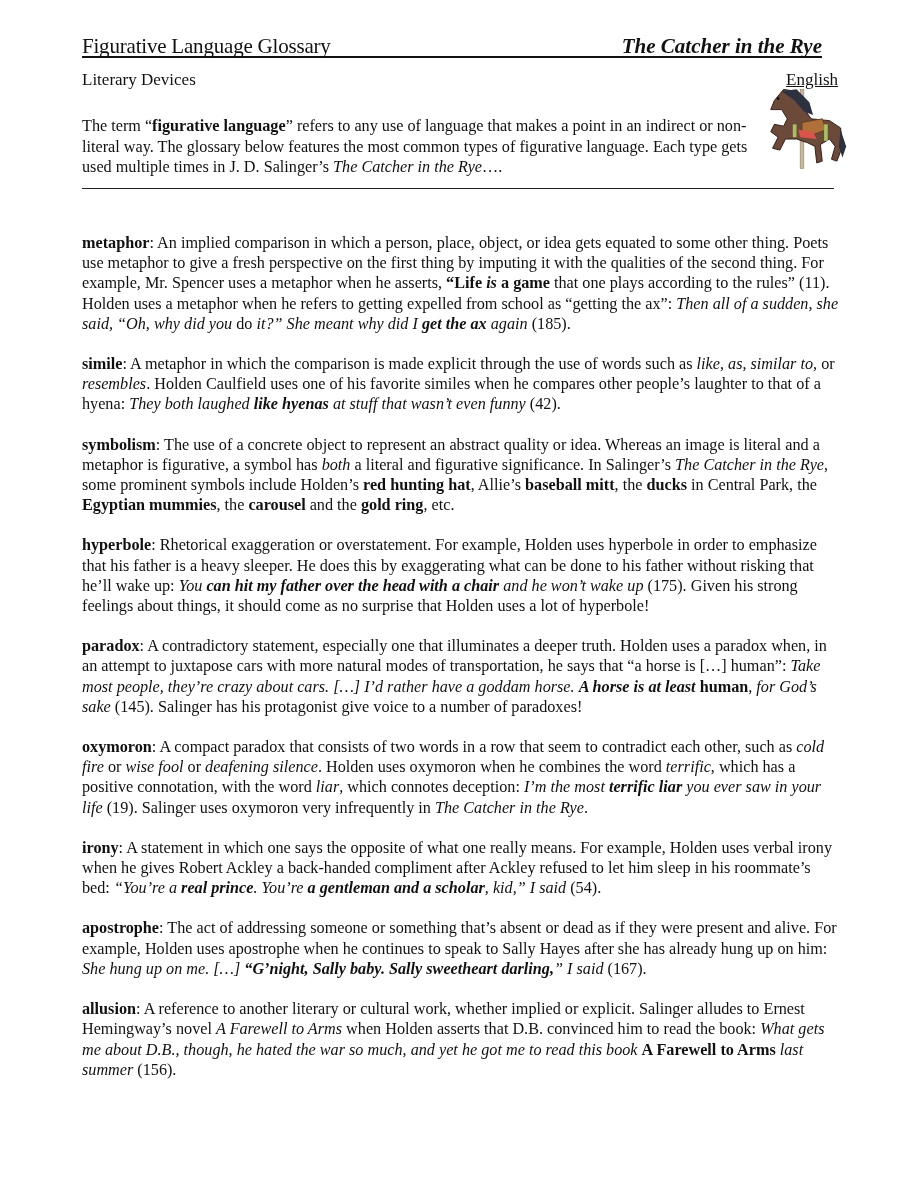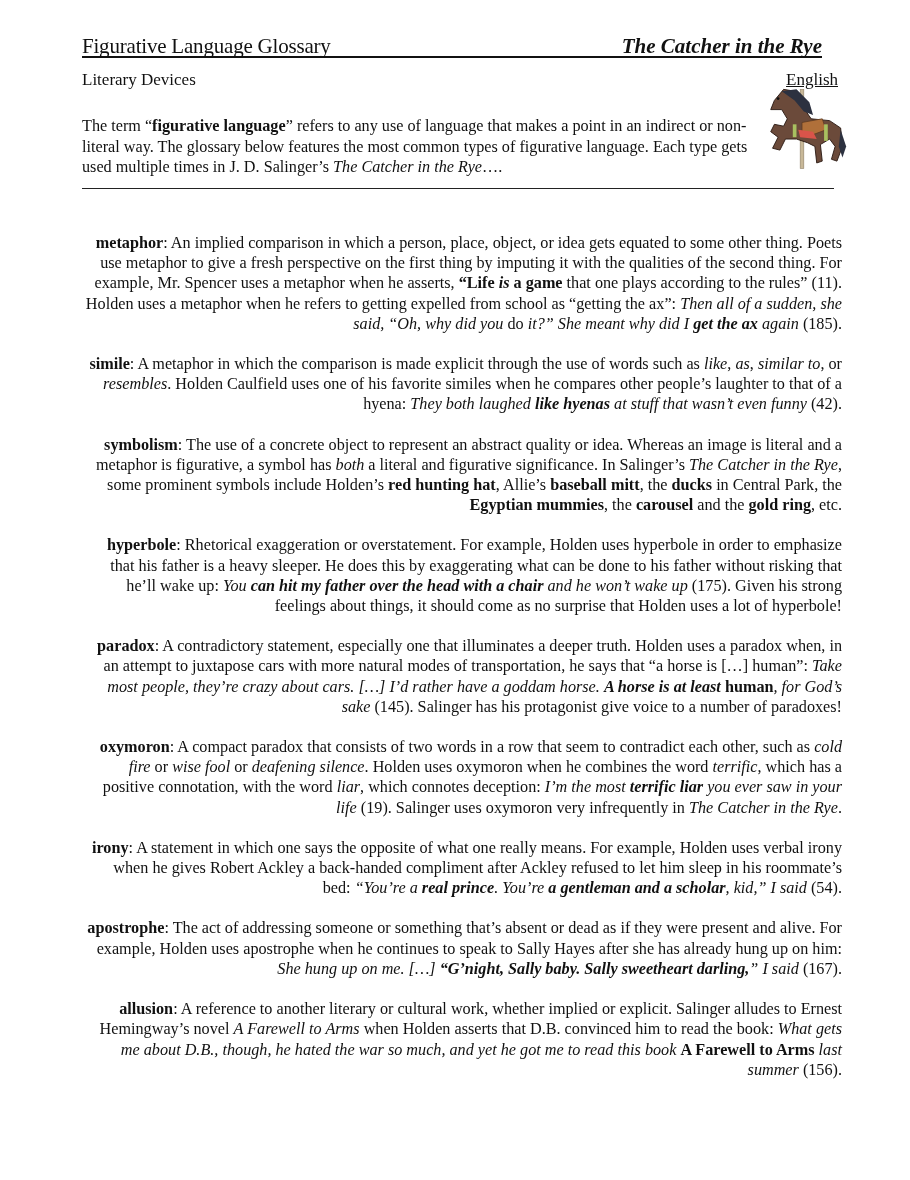--- a/index.html
+++ b/index.html
@@ -8,21 +8,21 @@
   .page { position: absolute; left: 82px; top: 30px; width: 760px; }
   .header-row1 { position: relative; height: 26px; border-bottom: 2px solid #111; width: 740px; }
   .title-left { position: absolute; left: 0; bottom: -3px; font-size: 21px; font-weight: normal; letter-spacing: -0.2px; }
   .title-right { position: absolute; right: 0; bottom: -3px; font-size: 21px; font-weight: bold; font-style: italic; }
   .header-row2 { position: relative; height: 24px; width: 756px; font-size: 17px; margin-top: 12px; }
   .sub-left { position: absolute; left: 0; top: 0; }
   .sub-right { position: absolute; right: 0; top: 0; text-decoration: underline; }
   .intro { position: absolute; top: 66px; left: 0; width: 670px; font-size: 16.2px; line-height: 20.5px; margin-top: 20px; }
   .horse { position: absolute; left: 674px; top: 52px; width: 92px; height: 92px; }
   .rule { position: absolute; top: 158px; left: 0; width: 752px; border-bottom: 1px solid #222; }
-  .entries { position: absolute; top: 203px; left: 0; width: 760px; font-size: 16.2px; line-height: 20.2px; text-align: right; }
+  .entries { position: absolute; top: 203px; left: 0; width: 760px; font-size: 16.2px; line-height: 20.2px; }
   .entry { margin: 0 0 20px 0; }
   .term { font-weight: bold; }
   .b { font-weight: bold; }
   .i { font-style: italic; }
   .bi { font-weight: bold; font-style: italic; }
 </style>
 </head>
 <body>
 
 <div class="page">

